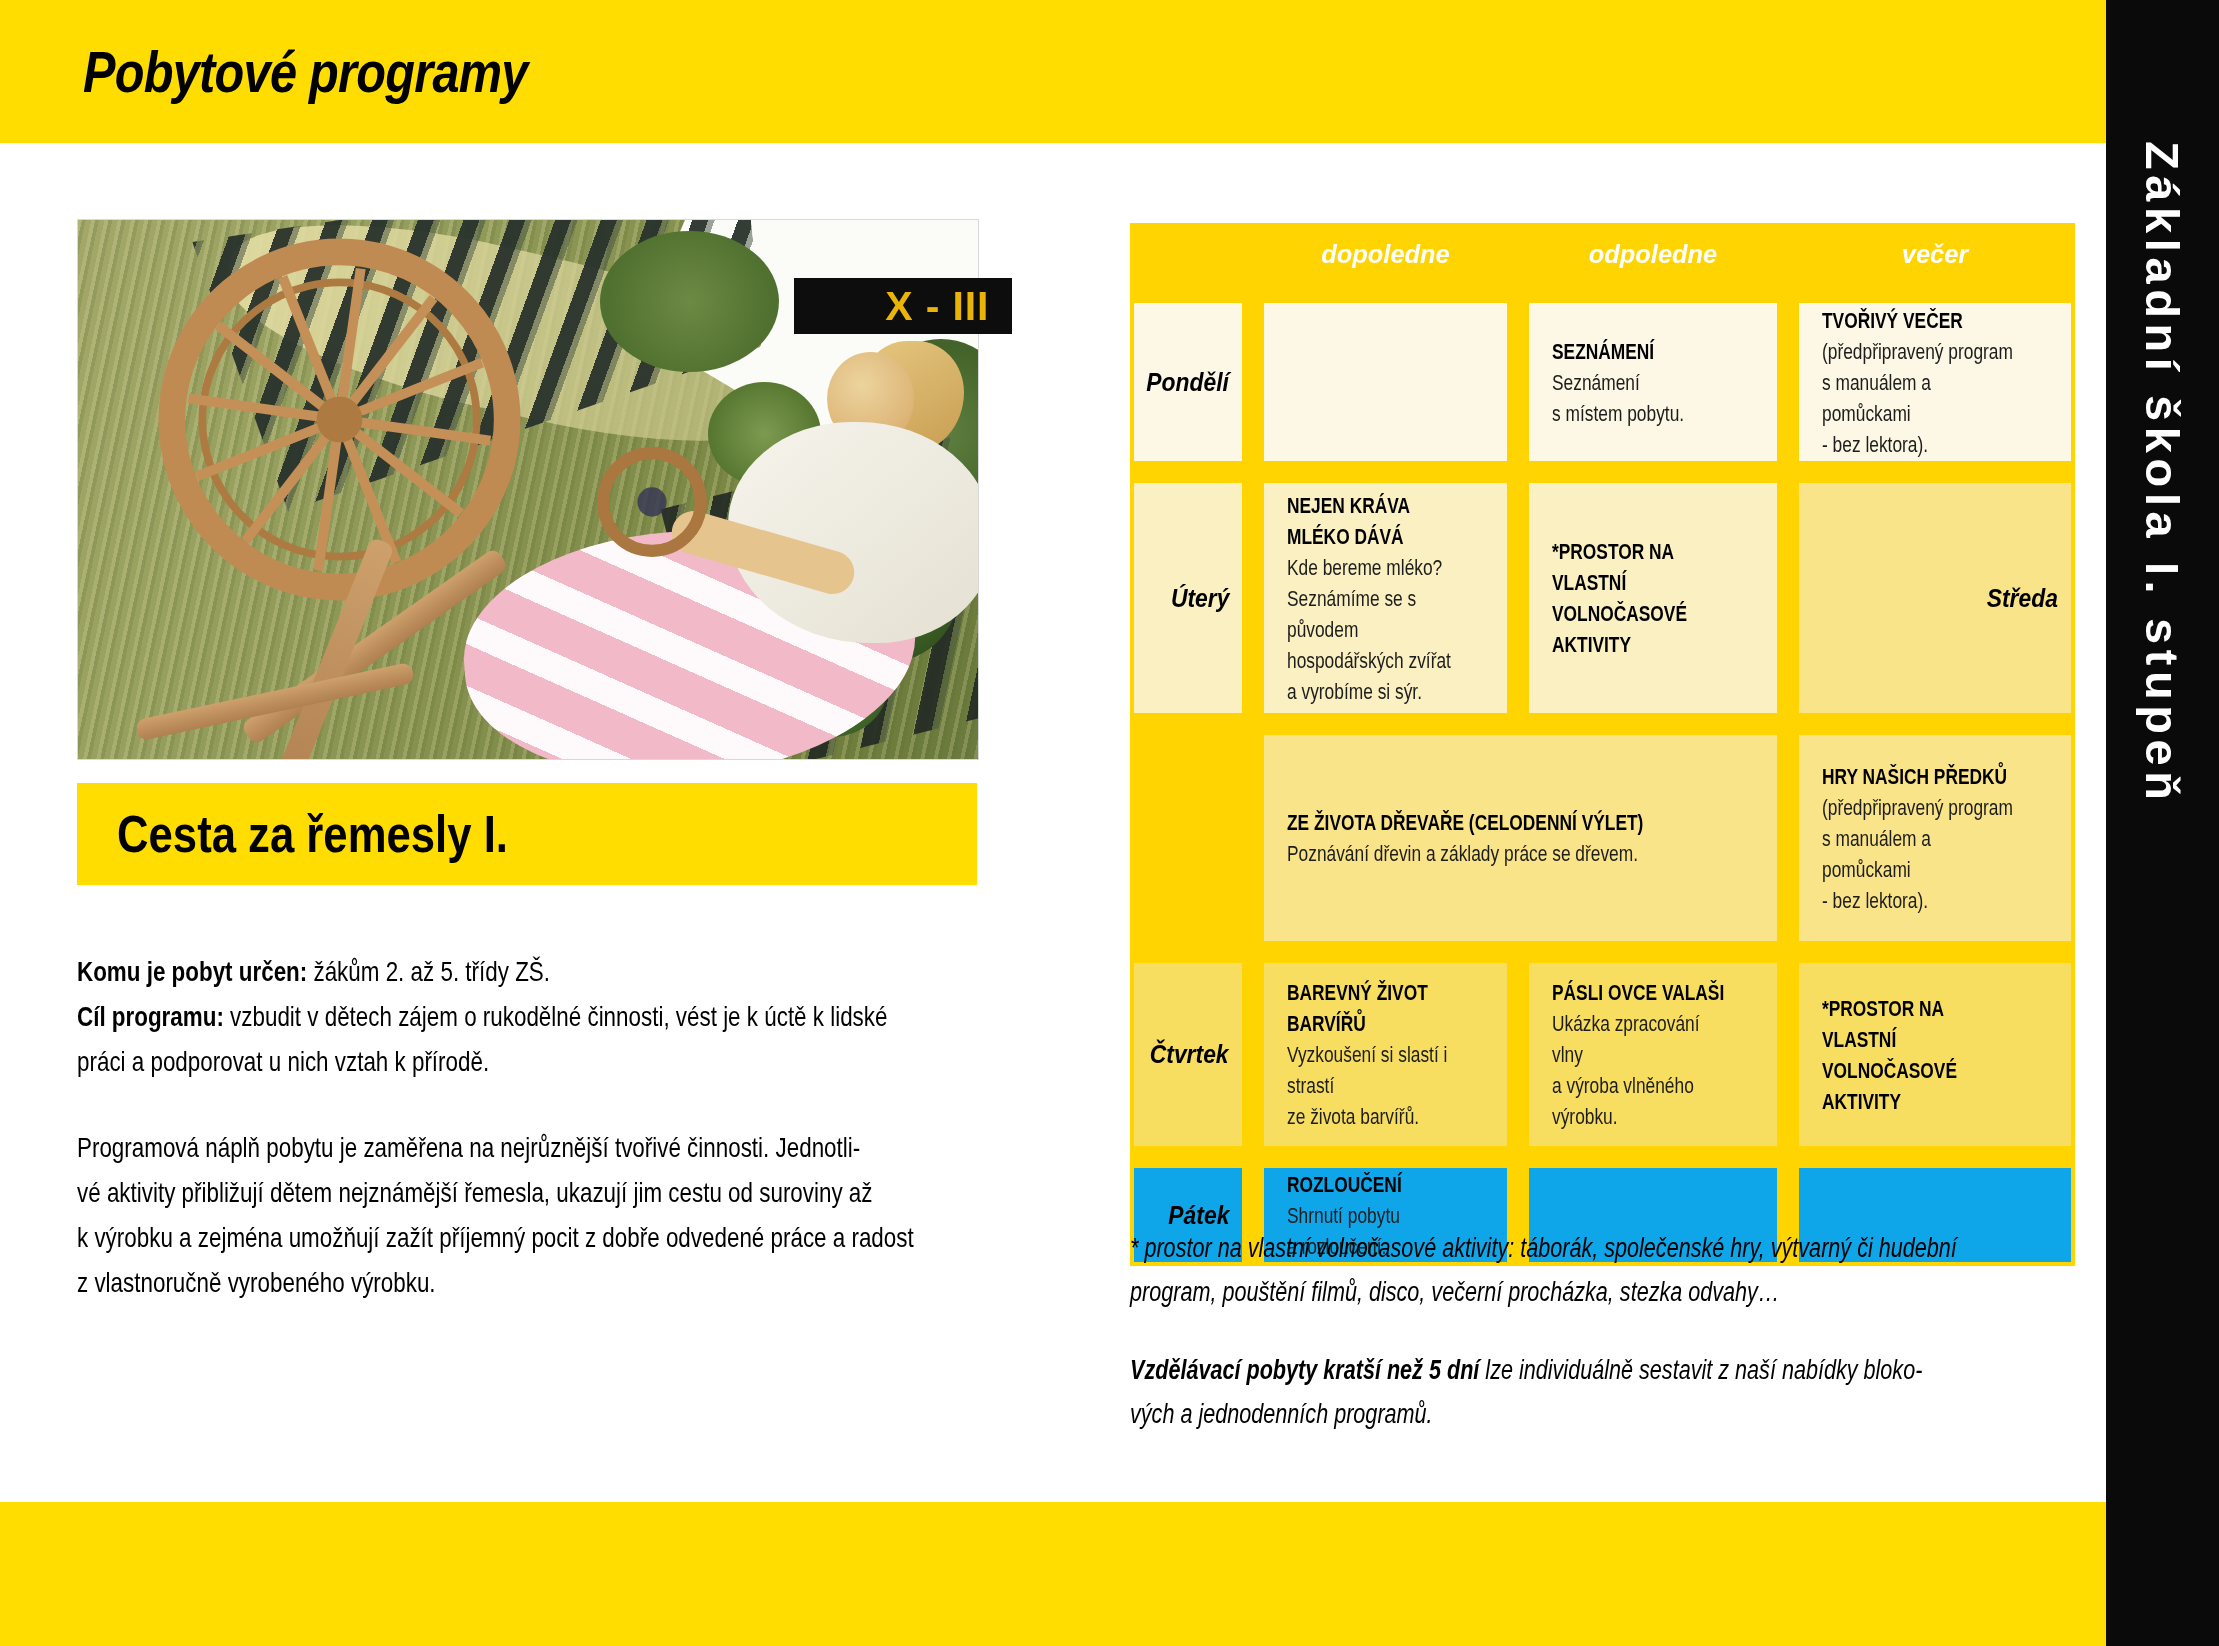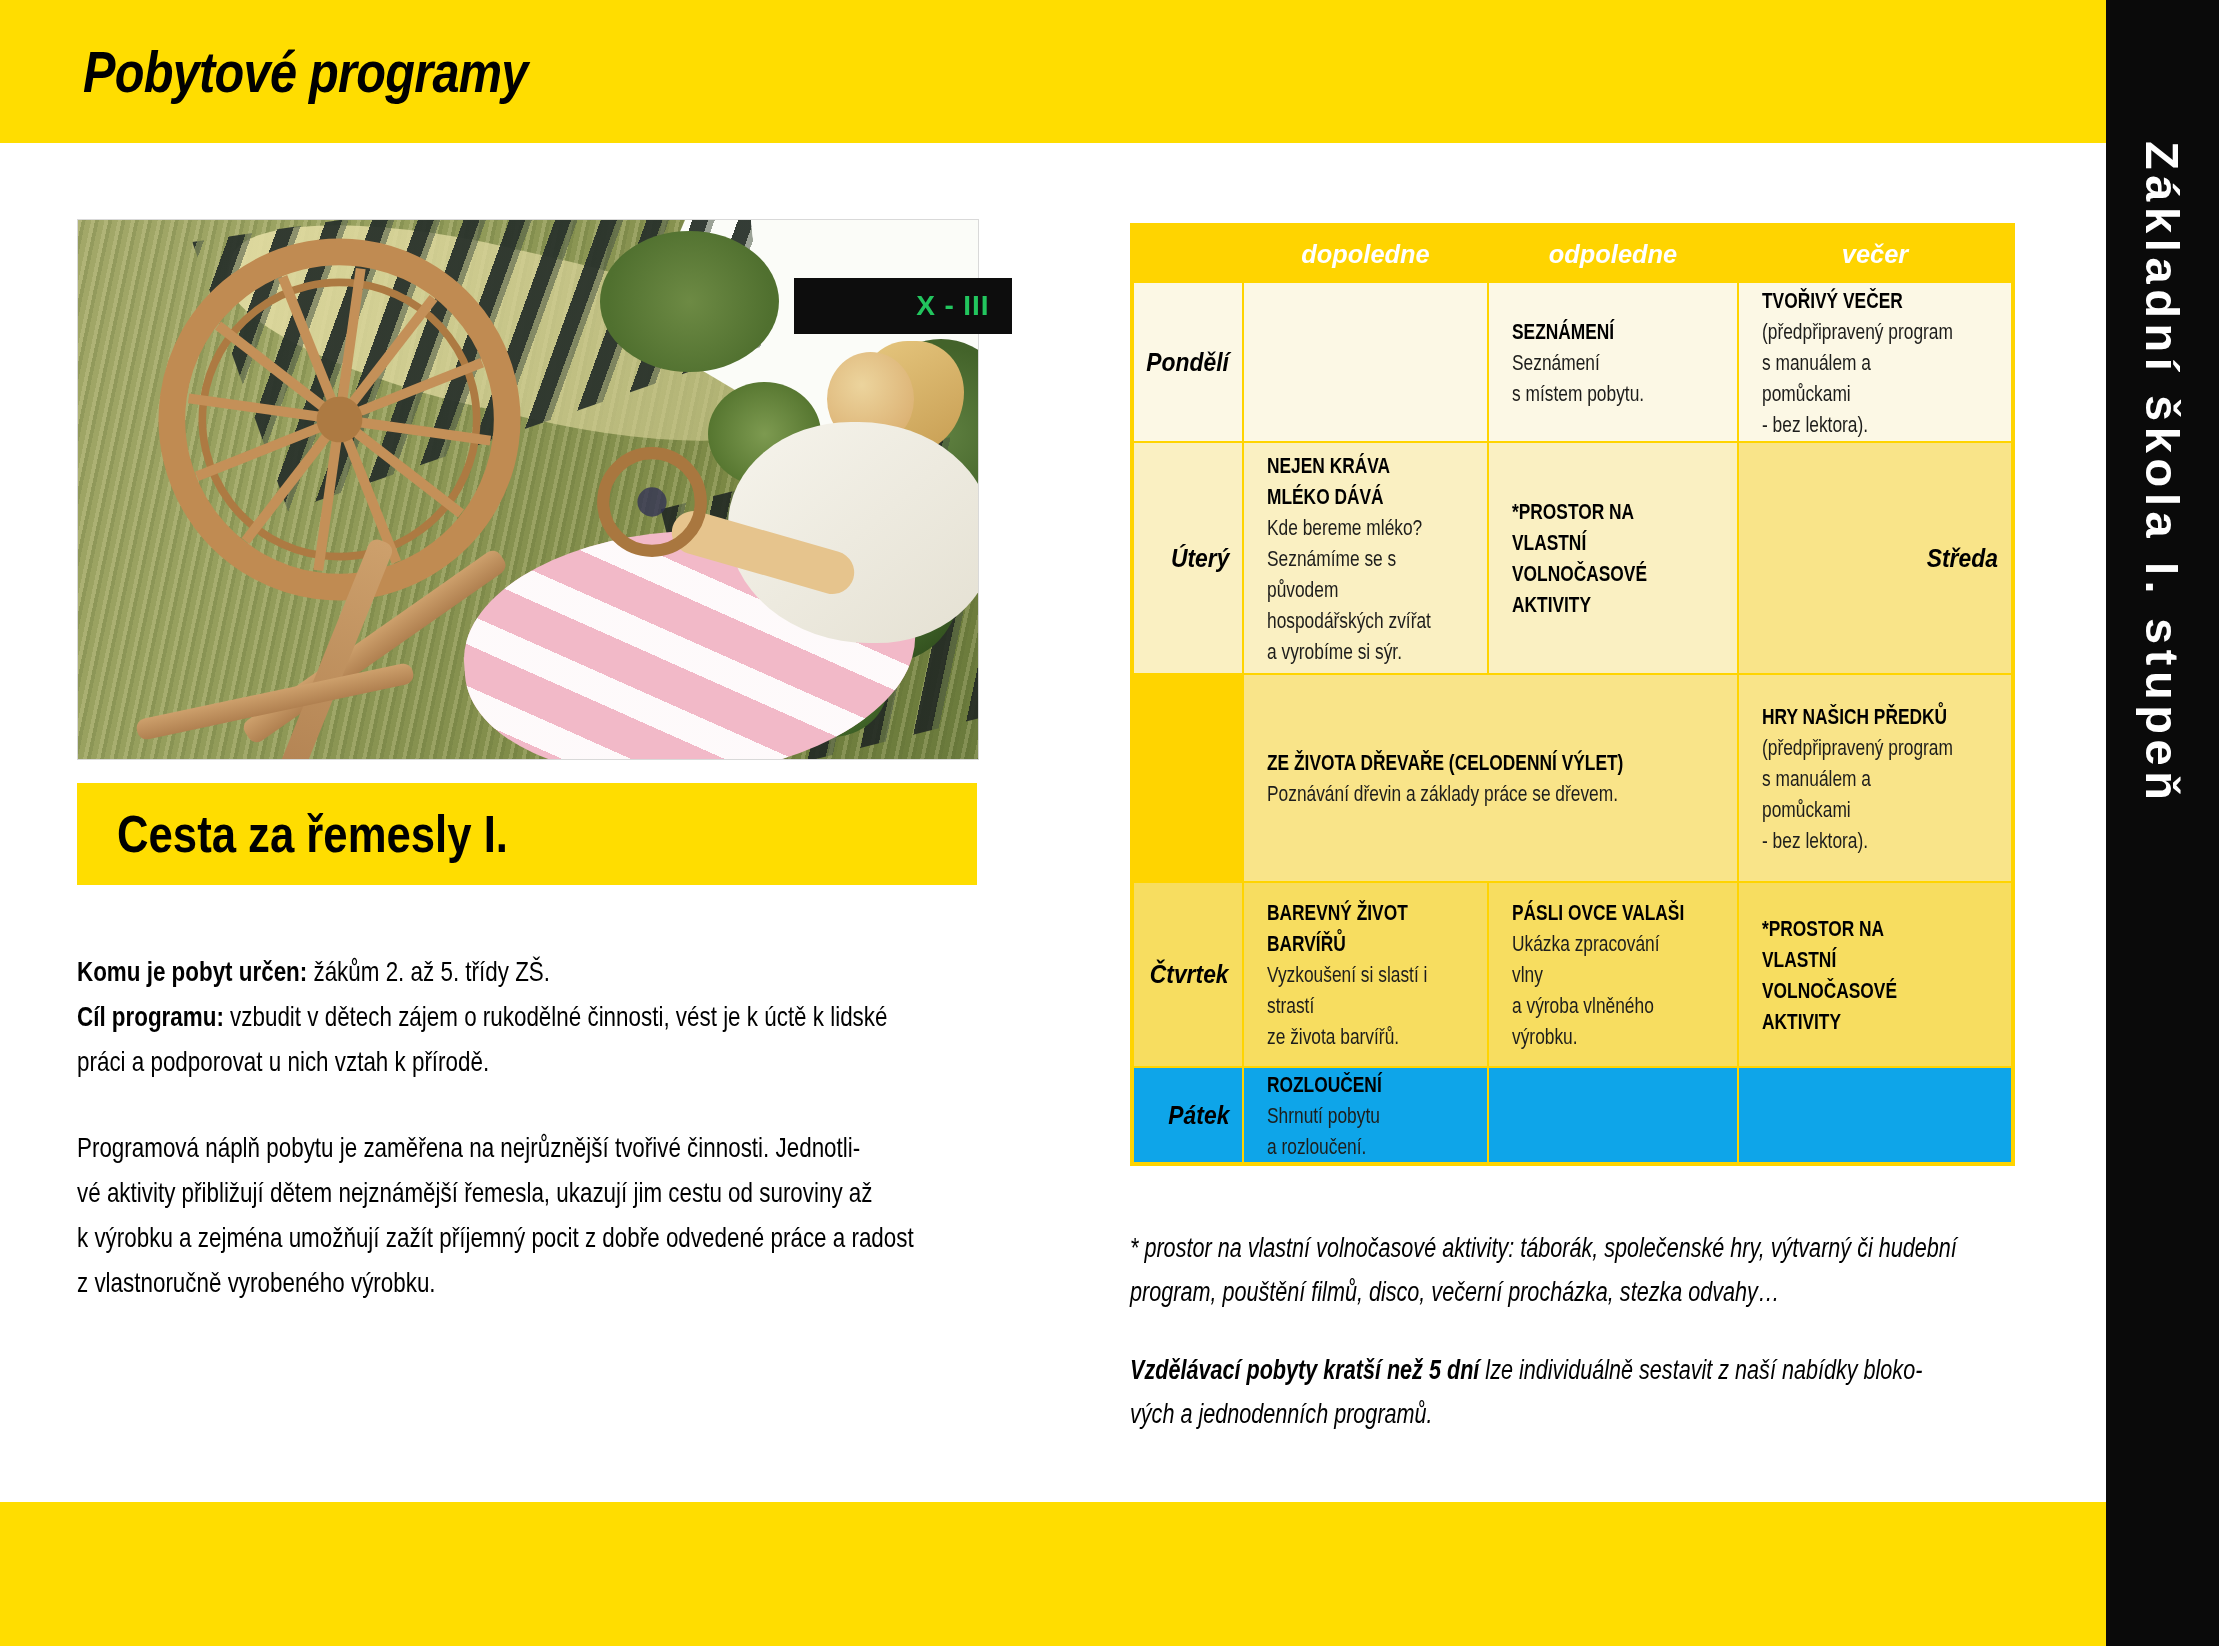--- a/index.html
+++ b/index.html
@@ -48,39 +48,39 @@
            background:#e6c48d;transform:rotate(16deg);}
   .ph-skirt{position:absolute;left:386px;top:311px;width:452px;height:245px;border-radius:50% 45% 55% 50%;
            background:#f2b9c8;overflow:hidden;transform:rotate(-4deg);}
   .ph-skirt:before{content:"";position:absolute;inset:0;
            background:repeating-linear-gradient(28deg,rgba(255,255,255,.92) 0 28px,rgba(0,0,0,0) 28px 66px);}
   .ph-wood{position:absolute;background:linear-gradient(#cda06c,#b08050);border-radius:9.4px;}
 
   
   .badge{position:absolute;left:794px;top:278px;width:218px;height:56px;background:#0d0d0d;
          display:flex;align-items:center;justify-content:flex-end;padding-right:22.6px;box-sizing:border-box;}
-  .badge span{color:#22c55e;font-weight:bold;font-size:28px;letter-spacing:0.9px;}
+  .badge span{color:#eab308;font-weight:bold;font-size:41px;letter-spacing:0.9px;}
 
   
   .banner{position:absolute;left:77px;top:783px;width:900px;height:102px;background:#FFDD00;
           display:flex;align-items:center;padding-left:40px;box-sizing:border-box;}
   .banner-text{font-size:52px;font-weight:bold;white-space:nowrap;transform:scaleX(.84);transform-origin:0 50%;}
 
   
   .intro{position:absolute;left:77px;top:949px;width:918px;font-size:28px;line-height:45px;}
   .intro-inner{display:inline-block;width:125%;transform:scaleX(.8);transform-origin:0 0;}
   .intro p{margin:0;white-space:pre-line;}
   .intro p.gap{margin-top:41px;}
   .b{font-weight:bold;}
 
   
   .schedule{position:absolute;left:1130px;top:223px;display:grid;
             grid-template-columns:108px 243px 248px 272px;
             grid-template-rows:54px 158px 230px 206px 183px 94px;
-            gap:2px;background:#FFD400;border:4.7px solid #FFD400;}
+            gap:22px;background:#FFD400;border:4.7px solid #FFD400;}
   .hcell{background:#FFD400;color:#fff;font-style:italic;font-weight:bold;font-size:25.4px;
          display:flex;align-items:center;justify-content:center;}
   .daycell{font-weight:bold;font-style:italic;font-size:26px;
            display:flex;align-items:center;justify-content:flex-end;padding-right:13px;box-sizing:border-box;}
   .daycell span{transform:scaleX(.88);transform-origin:100% 50%;white-space:nowrap;}
   .cell{display:flex;align-items:center;padding:7.5px 3.8px 7.5px 22.6px;box-sizing:border-box;}
   .cell-inner{display:inline-block;width:125%;transform:scaleX(.8);transform-origin:0 50%;}
   .cell-title{font-weight:bold;font-size:21.7px;line-height:31px;white-space:pre-line;color:#000;}
   .cell-body{font-size:21.7px;line-height:31px;white-space:pre-line;color:#1d1d1b;}
   .merged{grid-column:2 / span 2;}

